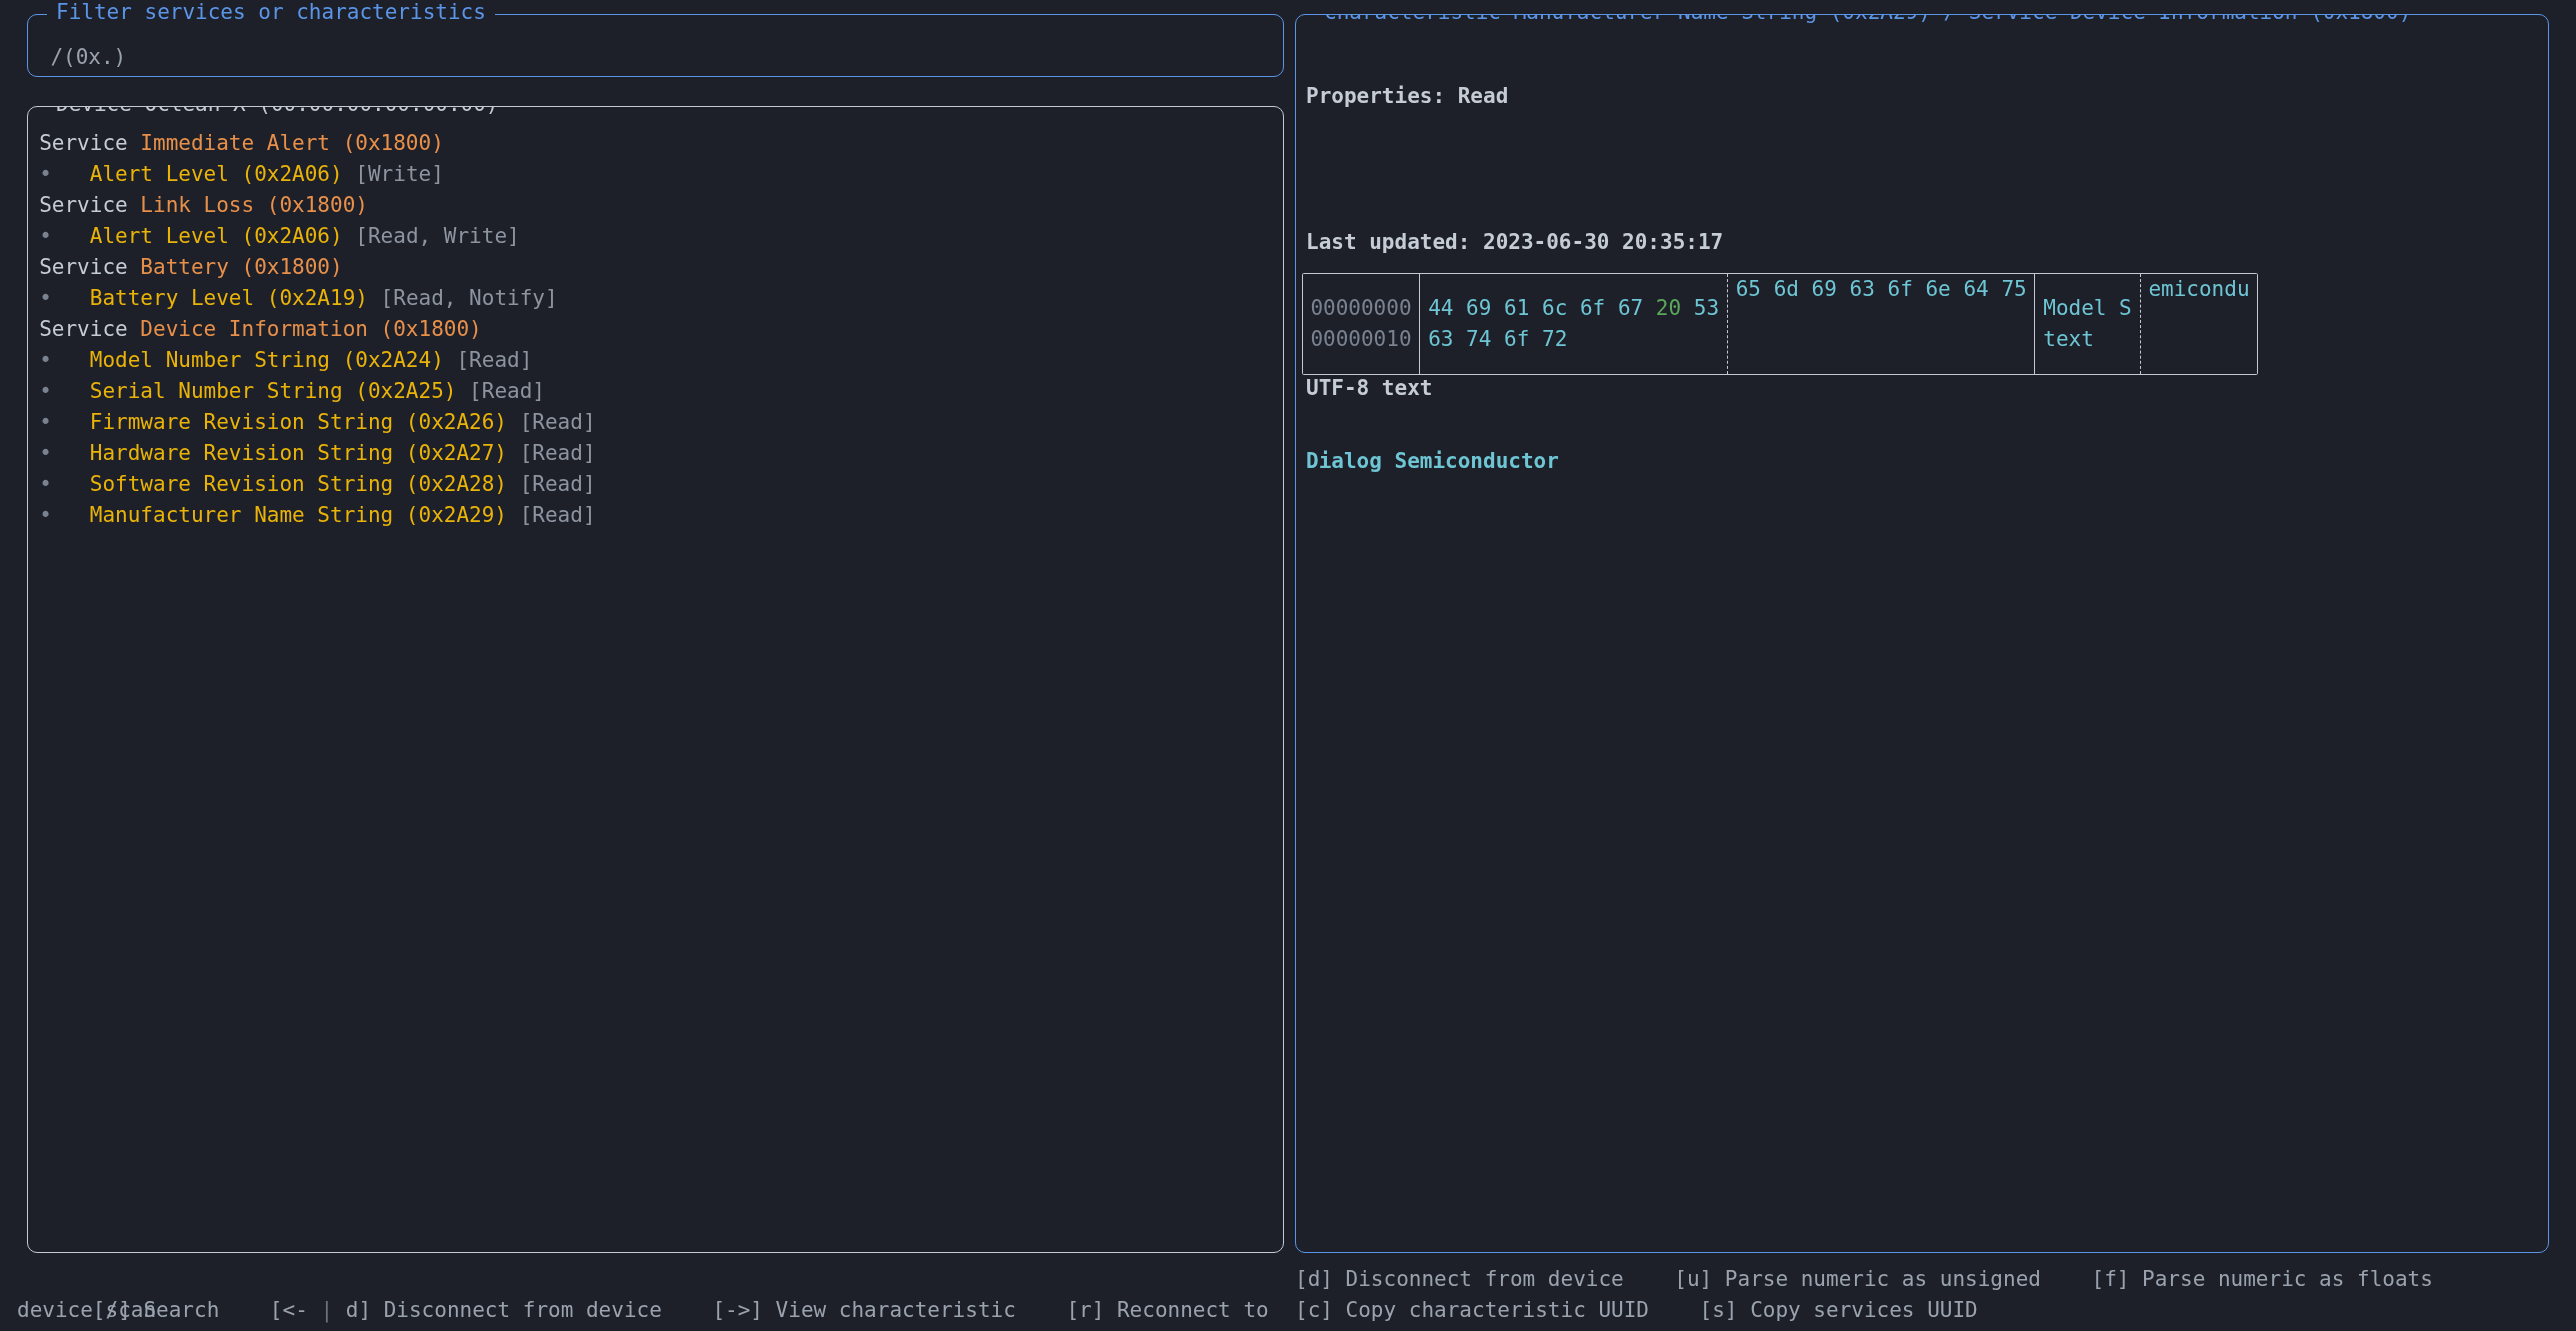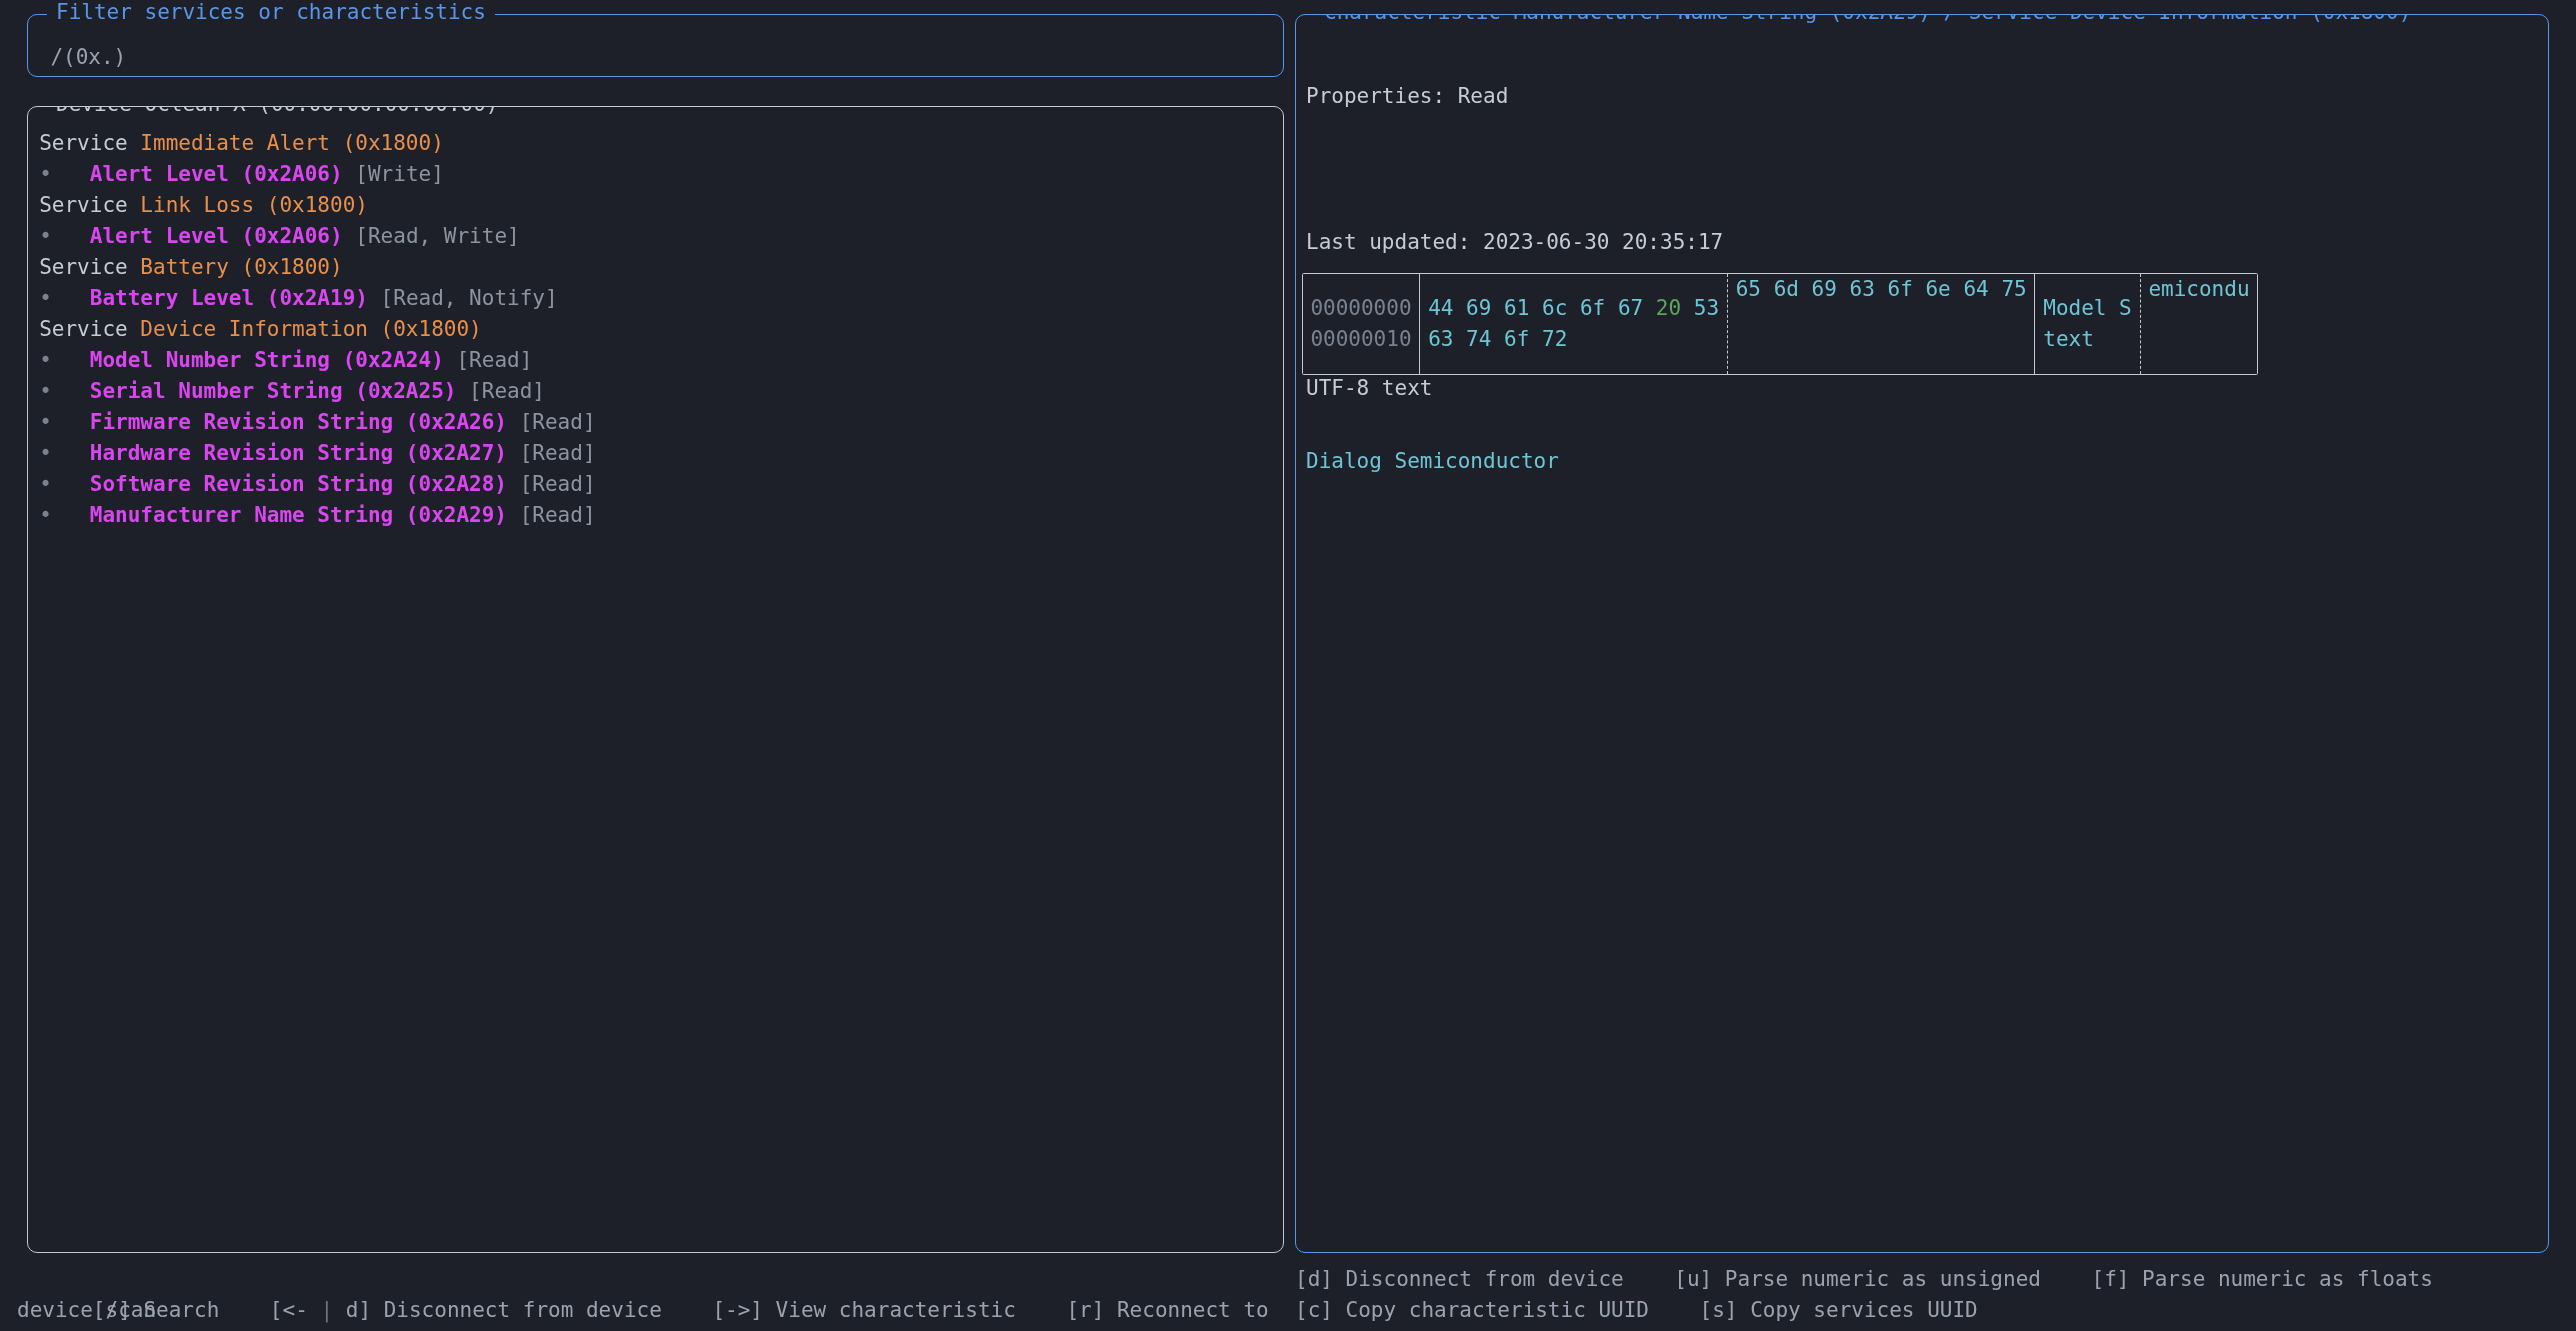--- a/index.html
+++ b/index.html
@@ -82,37 +82,38 @@
   }
   .row {
     height: 31px;
     line-height: 31px;
     white-space: pre;
     font-size: 21px;
   }
   .kw-service { color: #c5ccd6; }
   .svc-name   { color: #e8904a; }
   .bullet     { color: #7a8290; }
-  .char-name  { color: #d946ef; font-weight: bold; }
+  .char-name  { color: #eab308; }
   .props      { color: #8d94a0; }
 
   
   #detail-panel {
     left: 1295px;
     top: 14px;
     width: 1254px;
     height: 1239px;
     overflow: hidden;
   }
   #detail-body {
     position: absolute;
     left: 10px;
     top: 23.5px;
     right: 6.7px;
     white-space: pre;
+    font-weight: bold;
   }
   .d-row {
     height: 31px;
     line-height: 31px;
     white-space: pre;
     font-size: 21px;
     color: #c5ccd6;
   }
   .d-spacer { height: 31px; }
   .teal { color: #6ec5d4; }

